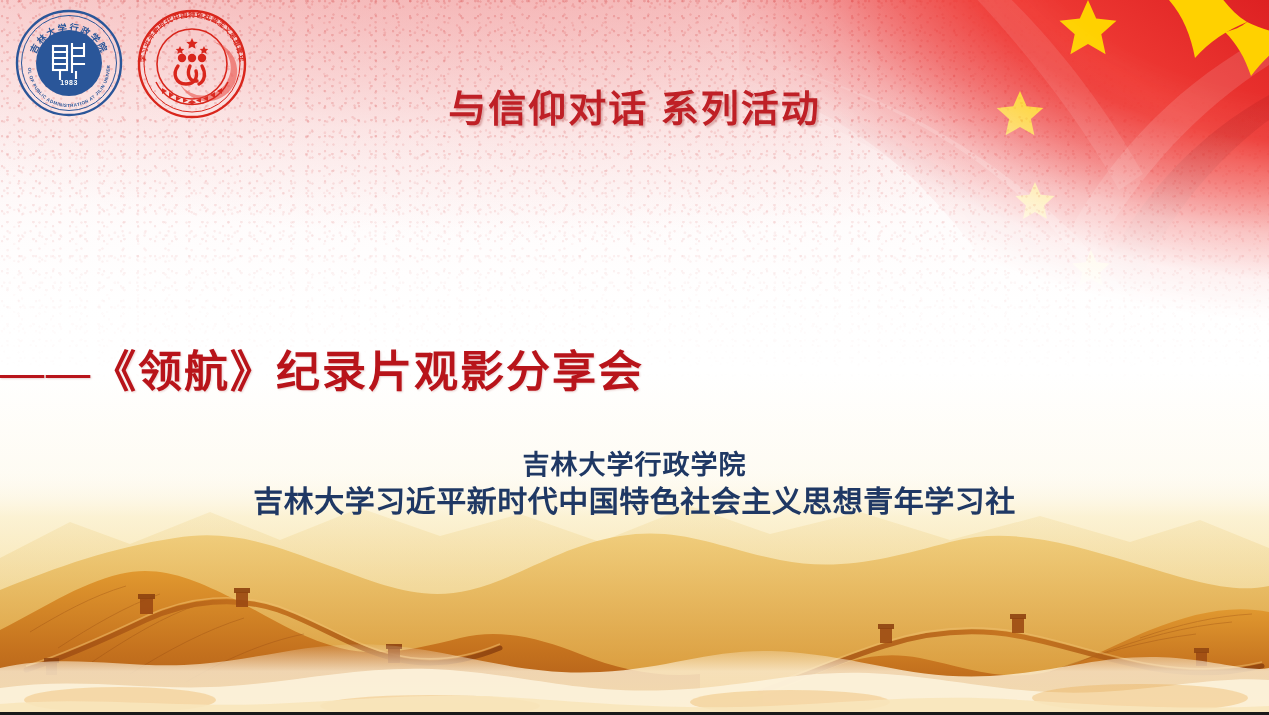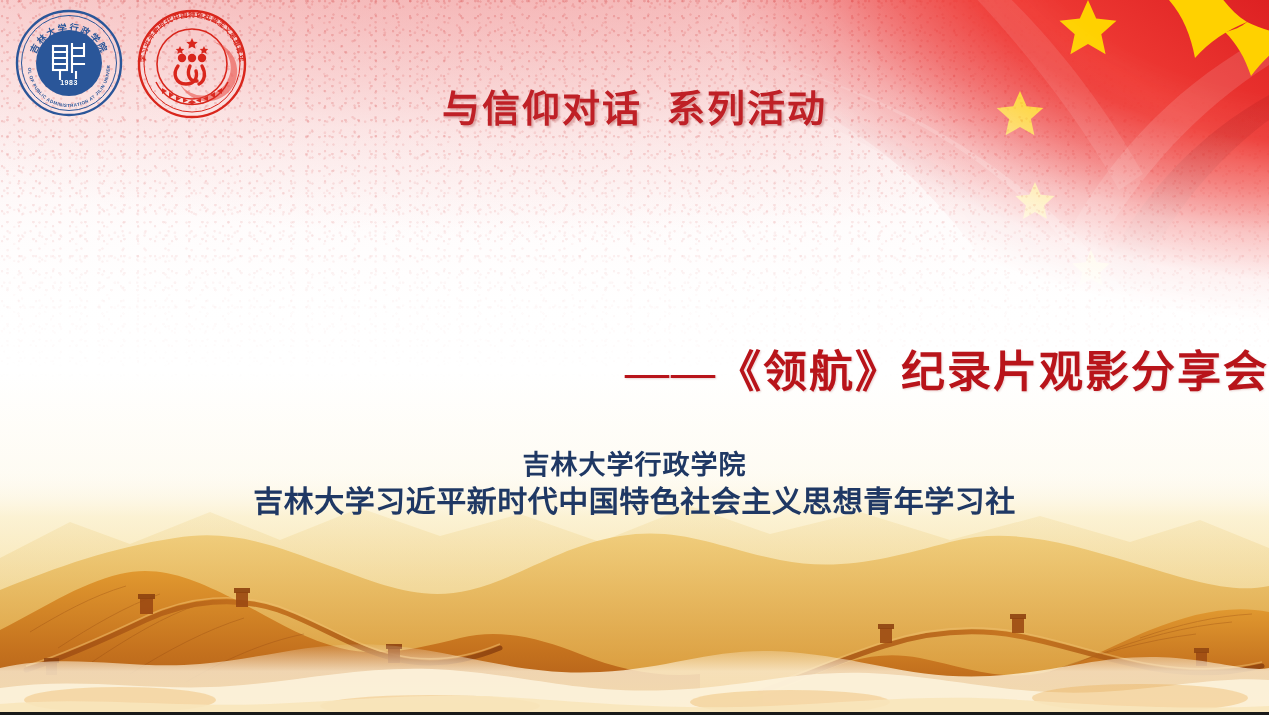--- a/index.html
+++ b/index.html
@@ -95,21 +95,21 @@
     inset: 0;
     z-index: 8;
     pointer-events: none;
   }
   .content > * { pointer-events: auto; }
 
   .series-line {
     position: absolute;
     top: 78px; left: 0; right: 0;
     text-align: center;
-    font-family: Liberation Mono, monospace;
+    font-family: Liberation Sans, sans-serif;
     font-size: 38px;
     font-weight: 700;
     color: #bf2026;
     letter-spacing: 2px;
     text-shadow: 2px 2px 2px rgba(150,40,40,0.30);
   }
 
   .main-title {
     position: absolute;
     top: 188px; left: 0; right: 0;
@@ -119,21 +119,21 @@
     font-weight: 700;
     color: #c1121a;
     letter-spacing: 6px;
     white-space: nowrap;
     text-shadow: 1px 2px 2px rgba(140,20,20,0.22);
   }
 
   .sub-title {
     position: absolute;
     top: 336px; left: 0; right: 0;
-    text-align: right;
+    text-align: left;
     font-family: "Liberation Serif", "DejaVu Serif", serif;
     font-size: 44px;
     font-weight: 700;
     color: #b8141a;
     letter-spacing: 2px;
     white-space: nowrap;
     text-shadow: 1px 1px 2px rgba(140,20,20,0.18);
   }
 
   .org-block {

